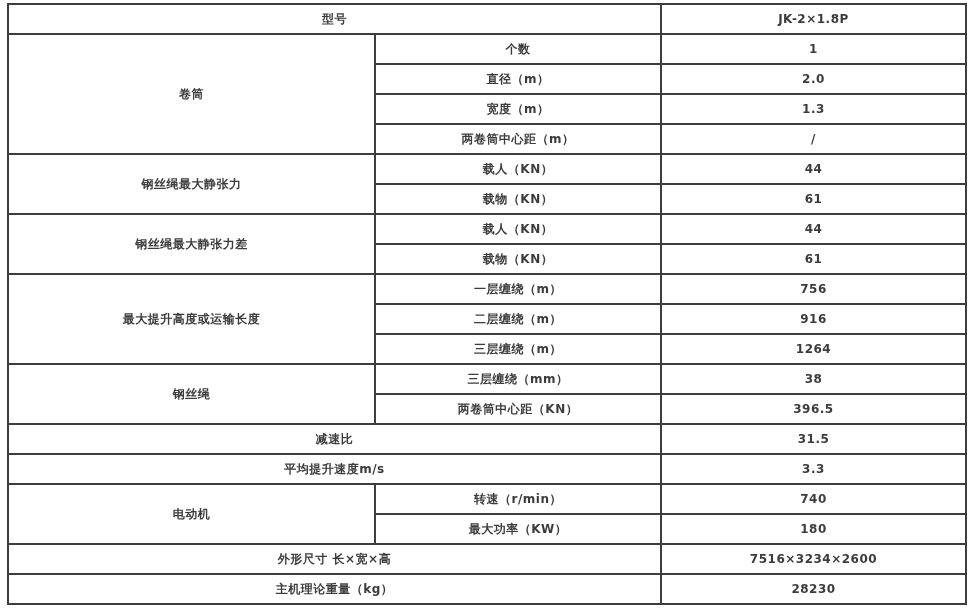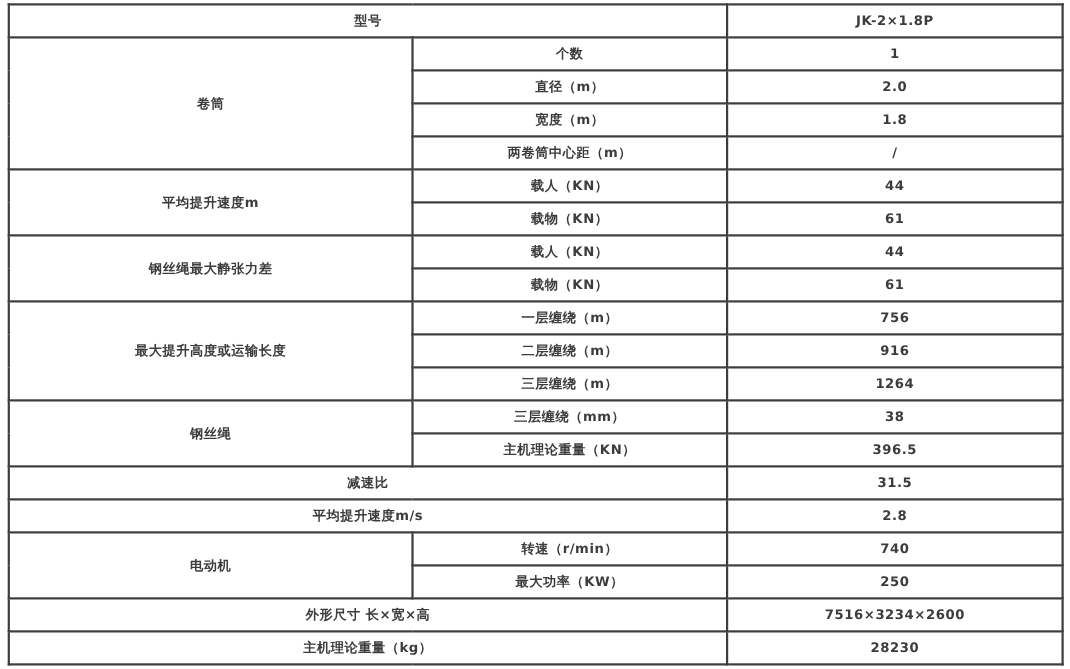--- a/index.html
+++ b/index.html
@@ -61,29 +61,29 @@
         <td rowspan="4">卷筒</td>
         <td>个数</td>
         <td>1</td>
       </tr>
       <tr>
         <td>直径（m）</td>
         <td>2.0</td>
       </tr>
       <tr>
         <td>宽度（m）</td>
-        <td>1.8</td>
+        <td>1.3</td>
       </tr>
       <tr>
         <td>两卷筒中心距（m）</td>
         <td>/</td>
       </tr>
 
       <tr>
-        <td rowspan="2">平均提升速度m</td>
+        <td rowspan="2">钢丝绳最大静张力</td>
         <td>载人（KN）</td>
         <td>44</td>
       </tr>
       <tr>
         <td>载物（KN）</td>
         <td>61</td>
       </tr>
 
       <tr>
         <td rowspan="2">钢丝绳最大静张力差</td>
@@ -108,42 +108,42 @@
         <td>三层缠绕（m）</td>
         <td>1264</td>
       </tr>
 
       <tr>
         <td rowspan="2">钢丝绳</td>
         <td>三层缠绕（mm）</td>
         <td>38</td>
       </tr>
       <tr>
-        <td>主机理论重量（KN）</td>
+        <td>两卷筒中心距（KN）</td>
         <td>396.5</td>
       </tr>
 
       <tr>
         <td colspan="2">减速比</td>
         <td>31.5</td>
       </tr>
 
       <tr>
         <td colspan="2">平均提升速度m/s</td>
-        <td>2.8</td>
+        <td>3.3</td>
       </tr>
 
       <tr>
         <td rowspan="2">电动机</td>
         <td>转速（r/min）</td>
         <td>740</td>
       </tr>
       <tr>
         <td>最大功率（KW）</td>
-        <td>250</td>
+        <td>180</td>
       </tr>
 
       <tr>
         <td colspan="2">外形尺寸 长×宽×高</td>
         <td>7516×3234×2600</td>
       </tr>
 
       <tr>
         <td colspan="2">主机理论重量（kg）</td>
         <td>28230</td>

